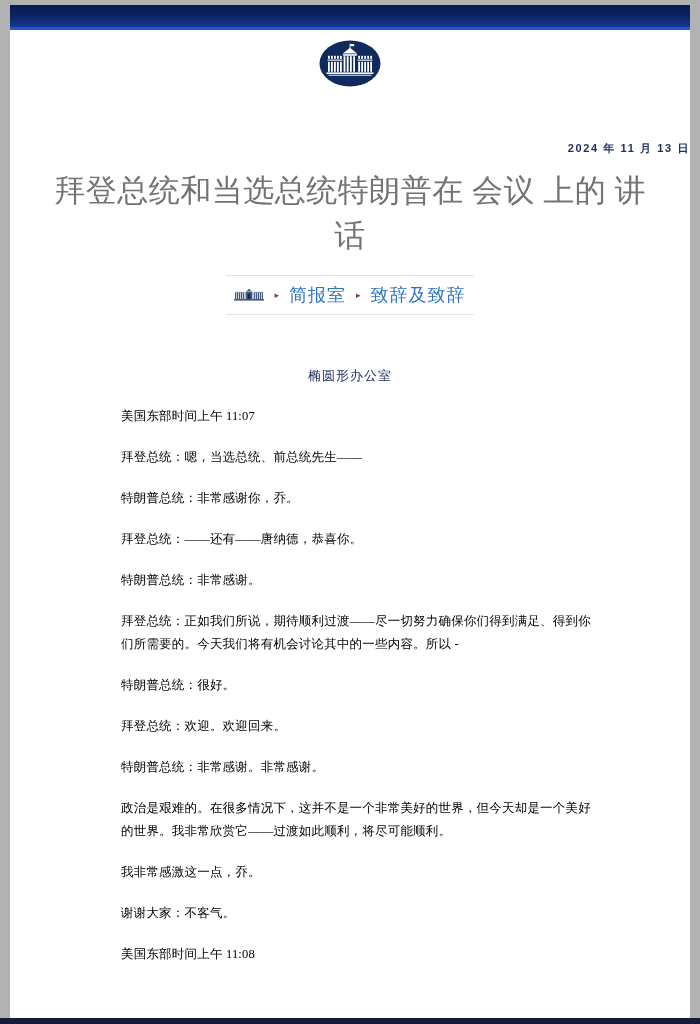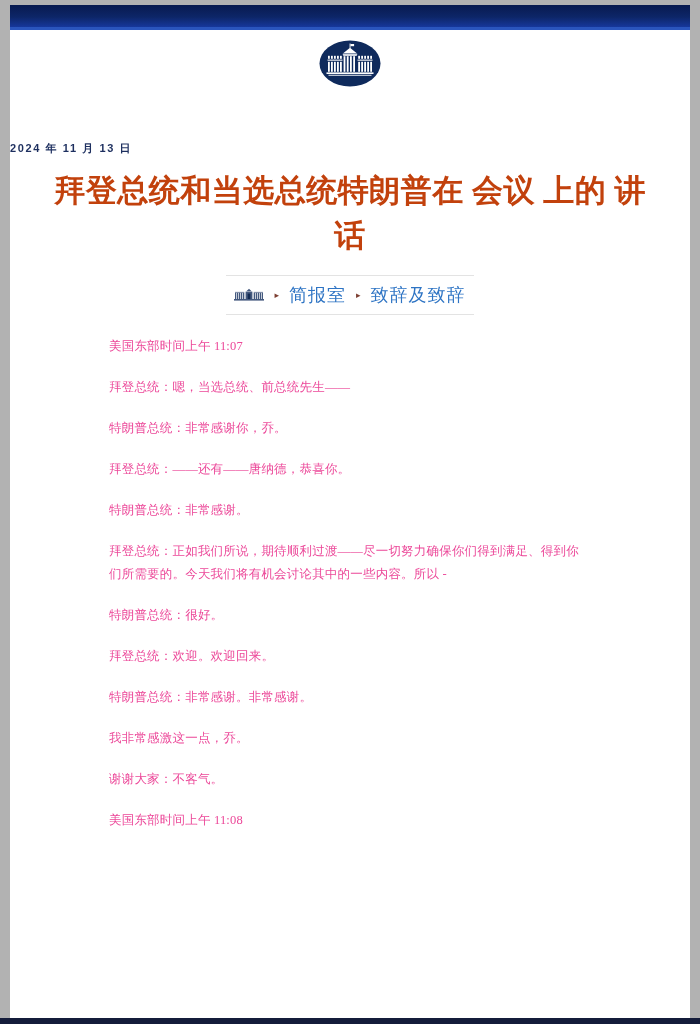--- a/index.html
+++ b/index.html
@@ -24,35 +24,35 @@
     background: linear-gradient(180deg, #081a4f 0%, #0d2668 55%, #16379b 100%);
     border-bottom: 3px solid #2a55bd;
   }
   .logo-wrap {
     text-align: center;
     margin-top: 10px;
     height: 47px;
   }
   .date {
     margin-top: 54px;
-    text-align: left;
+    text-align: right;
     font-family: "Liberation Sans", "DejaVu Sans", sans-serif;
     font-size: 11px;
     font-weight: 700;
     letter-spacing: 1.6px;
     color: #1d2f5f;
   }
   .title {
     width: 622px;
     margin: 12px auto 0;
     text-align: center;
     font-size: 31px;
     line-height: 45px;
-    font-weight: 700;
-    color: #c2410c;
+    font-weight: 400;
+    color: #737373;
     letter-spacing: 0.5px;
   }
   .breadcrumb-wrap {
     text-align: center;
     margin-top: 17px;
   }
   .breadcrumb {
     display: inline-flex;
     align-items: center;
     justify-content: center;
@@ -82,22 +82,22 @@
     letter-spacing: 1px;
     color: #223061;
   }
   .content {
     width: 482px;
     margin: 20px auto 0;
   }
   .content p {
     font-size: 12.5px;
     line-height: 23px;
-    margin: 0 0 18px 0;
-    color: #ec4899;
+    margin: 0 0 18px 12px;
+    color: #000000;
     letter-spacing: 0.2px;
     text-align: left;
   }
   .bottom-strip {
     position: absolute;
     left: 0;
     top: 1018px;
     width: 700px;
     height: 6px;
     background: #141c3a;
@@ -177,31 +177,33 @@
         </g>
         <rect x="13.7" y="5.6" width="2.6" height="5.4" fill="#122a52"></rect>
       </svg>
       <span class="crumb-sep">▸</span>
       <a class="crumb-link">简报室</a>
       <span class="crumb-sep">▸</span>
       <a class="crumb-link">致辞及致辞</a>
     </div>
   </div>
 
+  <div class="location">椭圆形办公室</div>
 
   <div class="content">
     <p>美国东部时间上午 11:07</p>
     <p>拜登总统：嗯，当选总统、前总统先生——</p>
     <p>特朗普总统：非常感谢你，乔。</p>
     <p>拜登总统：——还有——唐纳德，恭喜你。</p>
     <p>特朗普总统：非常感谢。</p>
     <p>拜登总统：正如我们所说，期待顺利过渡——尽一切努力确保你们得到满足、得到你们所需要的。今天我们将有机会讨论其中的一些内容。所以 -</p>
     <p>特朗普总统：很好。</p>
     <p>拜登总统：欢迎。欢迎回来。</p>
     <p>特朗普总统：非常感谢。非常感谢。</p>
+    <p>政治是艰难的。在很多情况下，这并不是一个非常美好的世界，但今天却是一个美好的世界。我非常欣赏它——过渡如此顺利，将尽可能顺利。</p>
     <p>我非常感激这一点，乔。</p>
     <p>谢谢大家：不客气。</p>
     <p>美国东部时间上午 11:08</p>
   </div>
 
 </div>
 
 <div class="bottom-strip"></div>
 
 </body></html>

